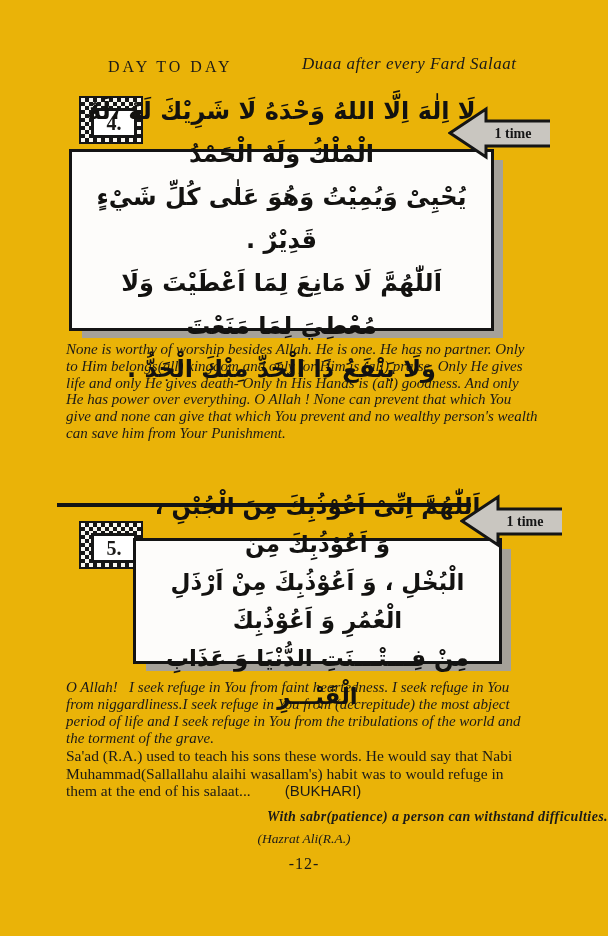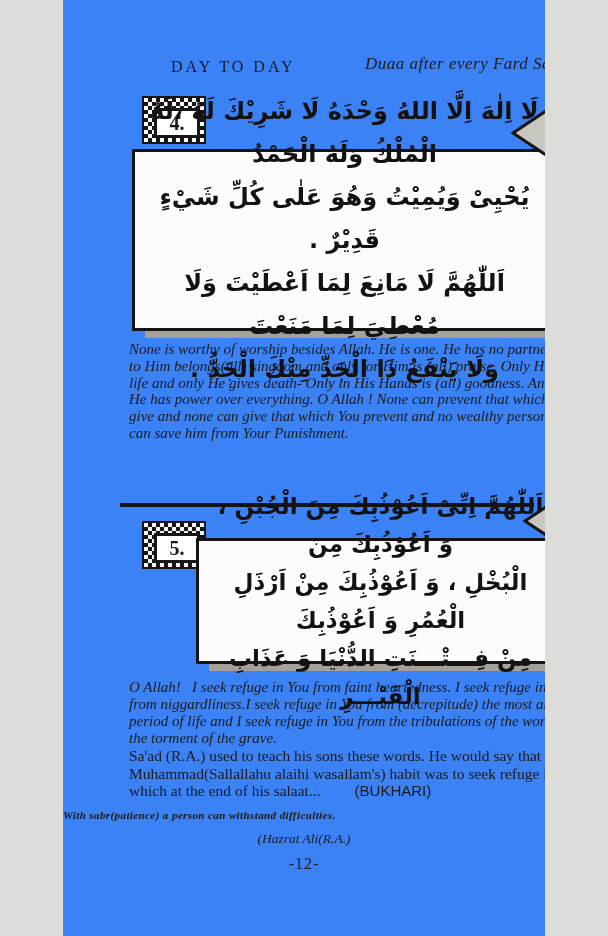--- a/index.html
+++ b/index.html
@@ -1,18 +1,18 @@
 <!DOCTYPE html>
 <html><head>
 <meta charset="utf-8">
 <style>
   html,body{margin:0;padding:0;background:#dcdcd8;}
   .page{
-    position:relative;width:482px;height:936px;margin:0 auto;
-    background:#3b82f6;color:#1b1a18;overflow:hidden;
+    position:relative;width:608px;height:936px;margin:0 auto;
+    background:#eab308;color:#1b1a18;overflow:hidden;
     font-family:"Liberation Serif",serif;
   }
   .hdr-left{position:absolute;left:108px;top:58px;font-size:16px;letter-spacing:3px;}
   .hdr-right{position:absolute;left:302px;top:54px;width:215px;font-size:17px;font-style:italic;letter-spacing:0.5px;}
 
   .numbox{
     position:absolute;width:40px;height:24px;padding:10px;
     border:2px solid #161616;
     background:repeating-conic-gradient(#161616 0% 25%, #f8f6f0 0% 50%) 0 0/8px 8px;
   }
@@ -56,22 +56,22 @@
     position:absolute;left:66px;width:462px;font-size:15.5px;line-height:17.5px;
     white-space:pre-wrap;
   }
   .narr1{top:441px;}
   .narr2{top:747px;}
   .ref{font-family:"Liberation Sans",sans-serif;font-size:15px;margin-left:34px;white-space:nowrap;}
 
   .divider{position:absolute;left:57px;top:503px;width:414px;height:4px;background:#141414;z-index:1;}
 
   .foot-quote{
-    position:absolute;left:0;right:0;top:809px;text-align:left;
-    font-weight:bold;font-style:italic;font-size:11px;letter-spacing:0.4px;
+    position:absolute;left:0;right:0;top:809px;text-align:right;
+    font-weight:bold;font-style:italic;font-size:14px;letter-spacing:0.4px;
   }
   .foot-attr{
     position:absolute;left:0;right:0;top:831px;text-align:center;
     font-style:italic;font-size:13.5px;
   }
   .pagenum{position:absolute;left:0;right:0;top:855px;text-align:center;font-size:16px;letter-spacing:1px;}
 </style>
 </head>
 <body>
 
@@ -115,19 +115,19 @@
   </div>
 
   <div class="duabox duabox2">
     <div class="arabic">اَللّٰهُمَّ اِنِّىْ اَعُوْذُبِكَ مِنَ الْجُبْنِ ، وَ اَعُوْذُبِكَ مِنَ</div>
     <div class="arabic">الْبُخْلِ ، وَ اَعُوْذُبِكَ مِنْ اَرْذَلِ الْعُمُرِ وَ اَعُوْذُبِكَ</div>
     <div class="arabic">مِنْ فِـــتْـــنَتِ الدُّنْيَا وَ عَذَابِ الْقَبْـــرِ</div>
   </div>
 
   <div class="translation trans2">O Allah!   I seek refuge in You from faint heartedness. I seek refuge in You from niggardliness.I seek refuge in You from (decrepitude) the most abject period of life and I seek refuge in You from the tribulations of the world and the torment of the grave.</div>
 
-  <div class="narration narr2"><span>Sa'ad (R.A.) used to teach his sons these words. He would say that Nabi Muhammad(Sallallahu alaihi wasallam's) habit was to seek refuge in which at the end of his salaat...</span><span class="ref">(BUKHARI)</span></div>
+  <div class="narration narr2"><span>Sa'ad (R.A.) used to teach his sons these words. He would say that Nabi Muhammad(Sallallahu alaihi wasallam's) habit was to would refuge in them at the end of his salaat...</span><span class="ref">(BUKHARI)</span></div>
 
   <div class="foot-quote">With sabr(patience) a person can withstand difficulties.</div>
   <div class="foot-attr">(Hazrat Ali(R.A.)</div>
   <div class="pagenum">-12-</div>
 
 </div>
 
 </body></html>

